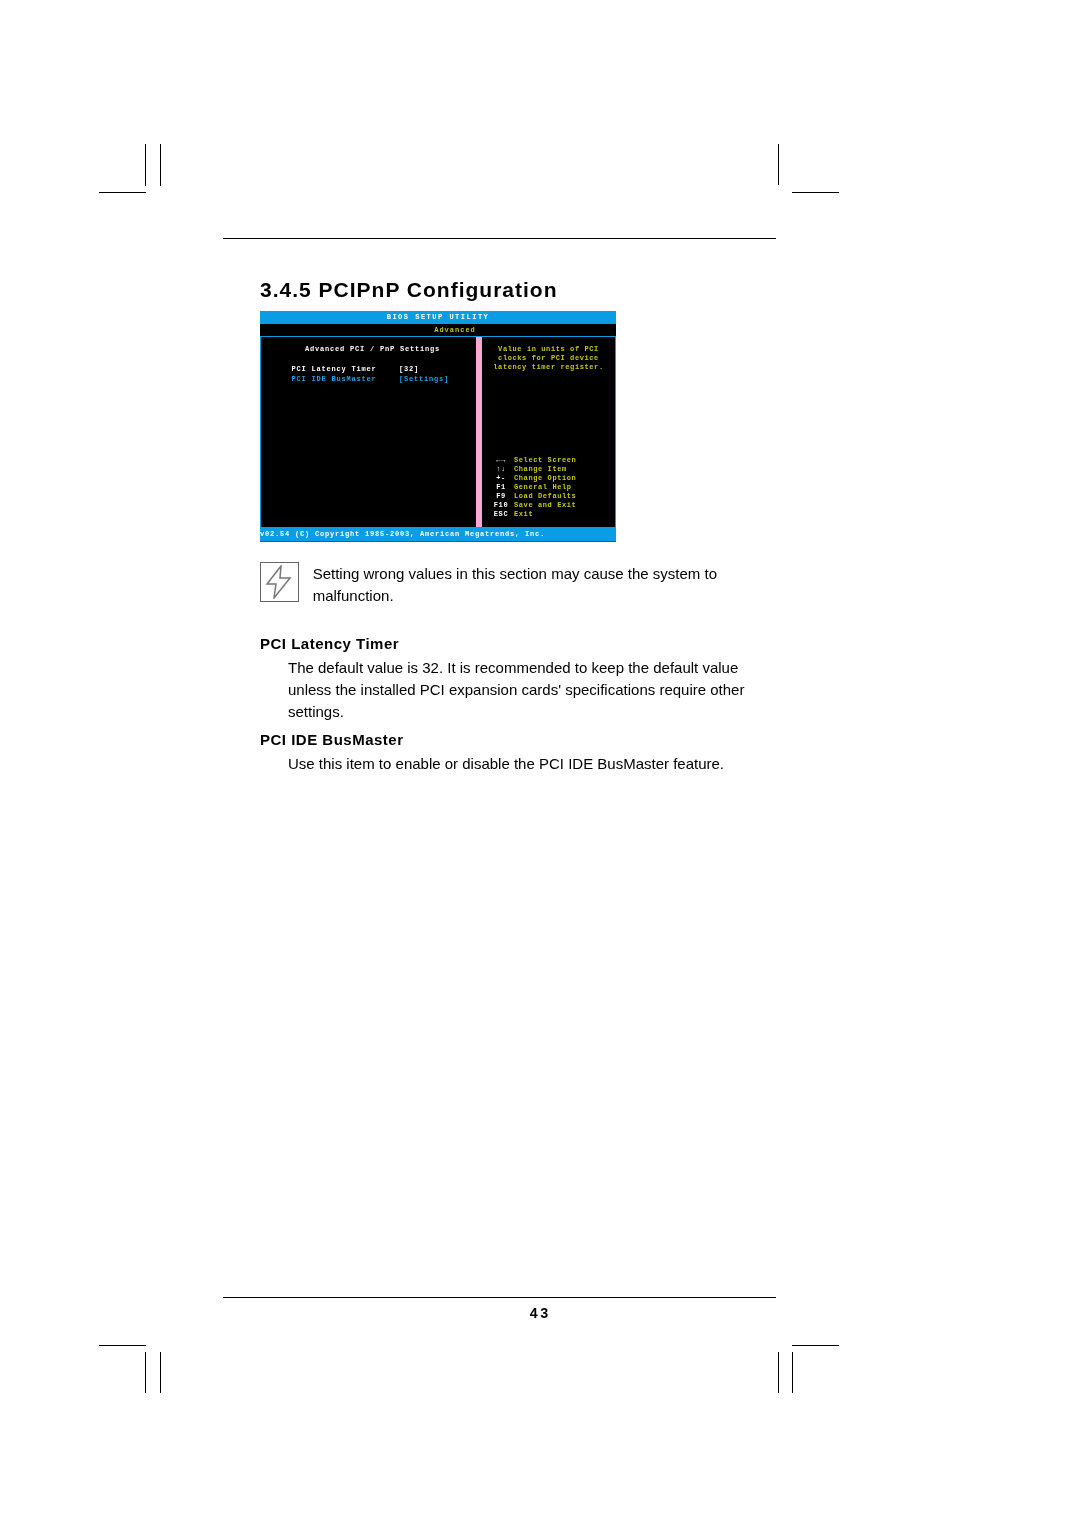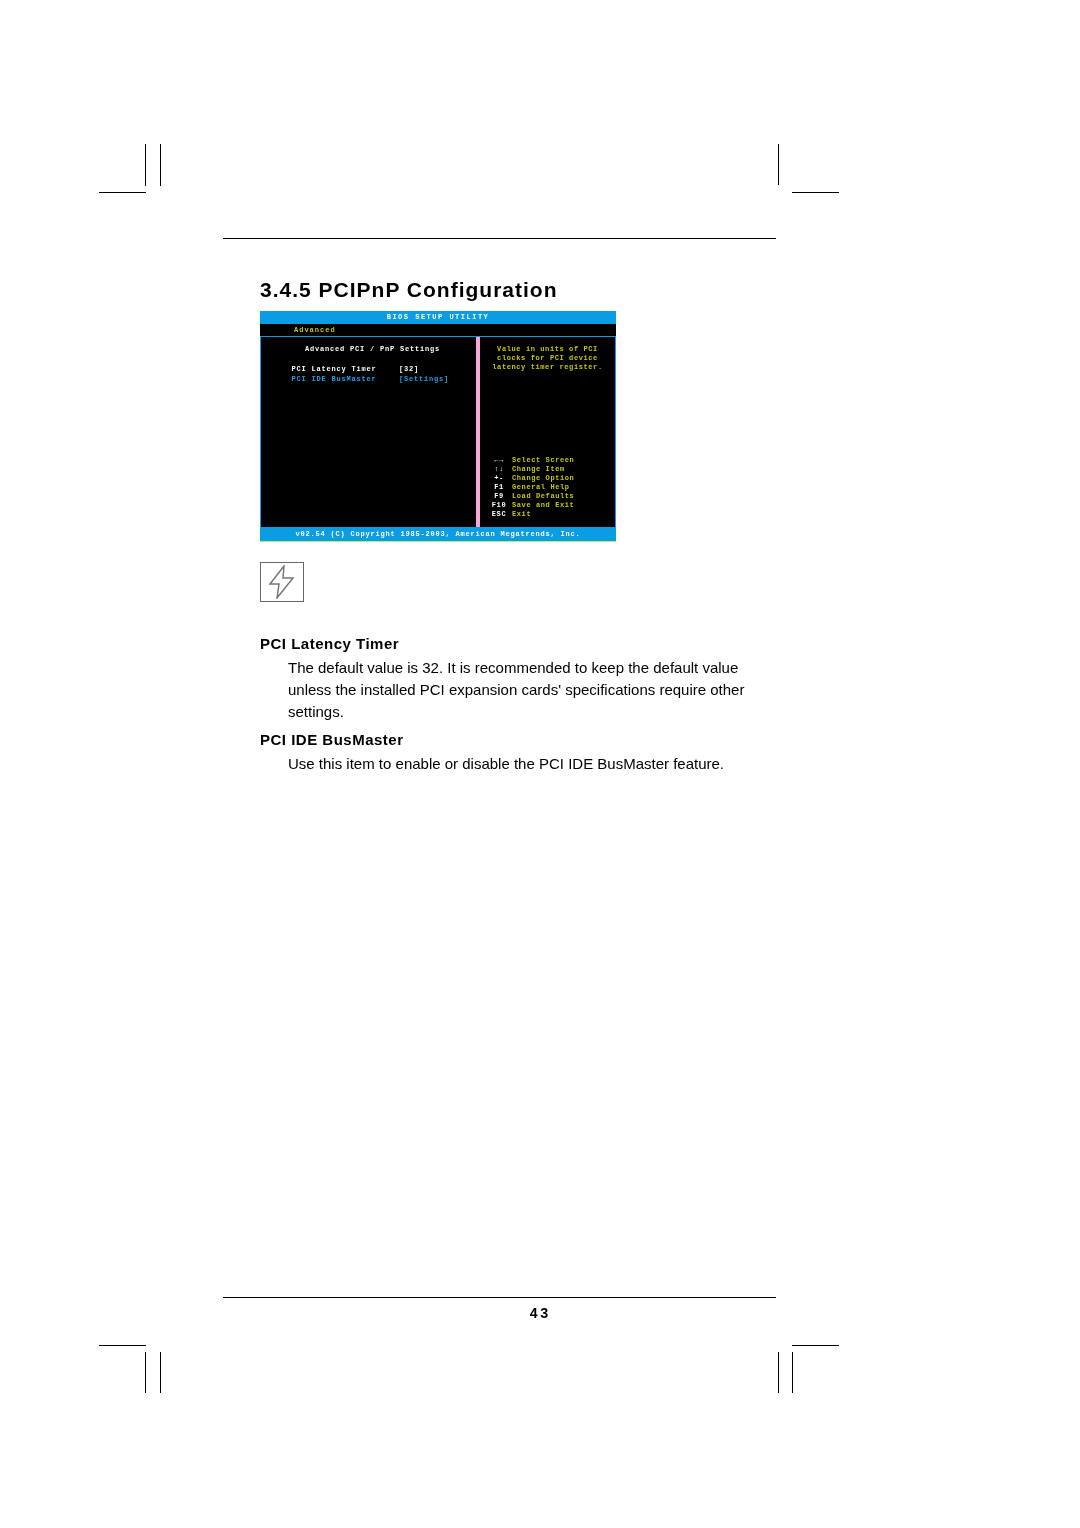--- a/index.html
+++ b/index.html
@@ -30,39 +30,39 @@
 
   
   .section-title {
     position: absolute; top: 278px; left: 260px;
     font-size: 21px; font-weight: bold; letter-spacing: 1px;
   }
 
   
   .bios {
     position: absolute; top: 311px; left: 260px; width: 356px; height: 231px;
-    background: #bef264; font-family: "Courier New", monospace;
+    background: #6d28d9; font-family: "Courier New", monospace;
   }
   .bios .bios-title-bar { width: 100%; height: 13px; background: #0a9de3; color: #fff; text-align: center; font-size: 7px; font-weight: bold; letter-spacing: 1.5px; line-height: 13px; }
-  .bios .bios-tab-bar { width: 100%; height: 12px; background: #000; color: #c8c800; font-size: 7px; font-weight: bold; letter-spacing: 1px; padding-left: 34px; line-height: 12px; }
+  .bios .bios-tab-bar { width: 100%; height: 12px; background: #000; color: #c8c800; font-size: 7px; font-weight: bold; letter-spacing: 1px; padding-left: 34px; line-height: 12px; text-align: center; }
   .bios-body { position: relative; width: 100%; height: 191px; background: #000; border: 1px solid #0a9de3; border-bottom: none; text-align: center; }
   .bios-left { position: absolute; top: 0; left: 0; width: 215px; height: 100%; color: #1fa0e6; font-size: 7px; font-weight: bold; letter-spacing: 0.8px; }
-  .bios-right { position: absolute; top: 0; right: 0; width: 139px; height: 100%; border-left: 4px solid #f9a8d4; color: #c8c800; font-size: 7px; font-weight: bold; letter-spacing: 0.6px; }
+  .bios-right { position: absolute; top: 0; right: 0; width: 139px; height: 100%; border-left: 6px solid #f9a8d4; color: #c8c800; font-size: 7px; font-weight: bold; letter-spacing: 0.6px; }
   .bios-right .help-text { padding: 8px 6px 0 6px; line-height: 9px; }
   .bios-nav { position: absolute; bottom: 8px; left: 6px; right: 6px; }
   .bios-nav-row { display: flex; line-height: 9px; }
   .bios-nav-row .key { width: 26px; color: #fff; }
   .bios-nav-row .action { color: #c8c800; }
   .bios-section-h { color: #fff; padding: 8px 0 0 8px; letter-spacing: 0.8px; }
   .bios-item-row { display: flex; padding-left: 8px; line-height: 10px; }
   .bios-item-row .label { width: 130px; }
   .bios-item-row .value { }
   .bios-item-row.selected .label { color: #fff; }
   .bios-item-row.selected .value { color: #fff; }
-  .bios-footer { width: 100%; height: 14px; background: #0a9de3; color: #fff; text-align: center; font-size: 7px; font-weight: bold; letter-spacing: 0.8px; line-height: 14px; }
+  .bios-footer { width: 100%; height: 14px; background: #0a9de3; color: #fff; font-size: 7px; font-weight: bold; letter-spacing: 0.8px; line-height: 14px; }
 
   
   .warn { position: absolute; top: 562px; left: 260px; width: 480px; display: flex; align-items: flex-start; gap: 14px; }
   .warn-icon { width: 44px; height: 40px; border: 1px solid #666; display: flex; align-items: center; justify-content: center; }
   .warn-icon svg { display: block; }
   .warn-text { font-size: 15px; line-height: 22px; padding-top: 1px; }
 
   
   .desc { position: absolute; top: 627px; left: 260px; width: 520px; font-size: 15px; line-height: 22px; }
   .desc h4 { font-size: 15px; font-weight: bold; letter-spacing: 0.5px; margin-top: 6px; }
@@ -145,20 +145,21 @@
     </div>
     <div class="bios-footer">v02.54 (C) Copyright 1985-2003, American Megatrends, Inc.</div>
   </div>
 
   <div class="warn">
     <div class="warn-icon">
       <svg width="30" height="34" viewBox="0 0 30 34">
         <polygon points="17,1 3,19 12,19 10,33 26,13 16,13" fill="none" stroke="#777" stroke-width="1.5"></polygon>
       </svg>
     </div>
+    <div class="warn-text">Setting wrong values in this section may cause the system to malfunction.</div>
   </div>
 
   <div class="desc">
     <h4>PCI Latency Timer</h4>
     <p>The default value is 32. It is recommended to keep the default value unless the installed PCI expansion cards' specifications require other settings.</p>
     <h4>PCI IDE BusMaster</h4>
     <p>Use this item to enable or disable the PCI IDE BusMaster feature.</p>
   </div>
 
   <div class="page-num">43</div>

